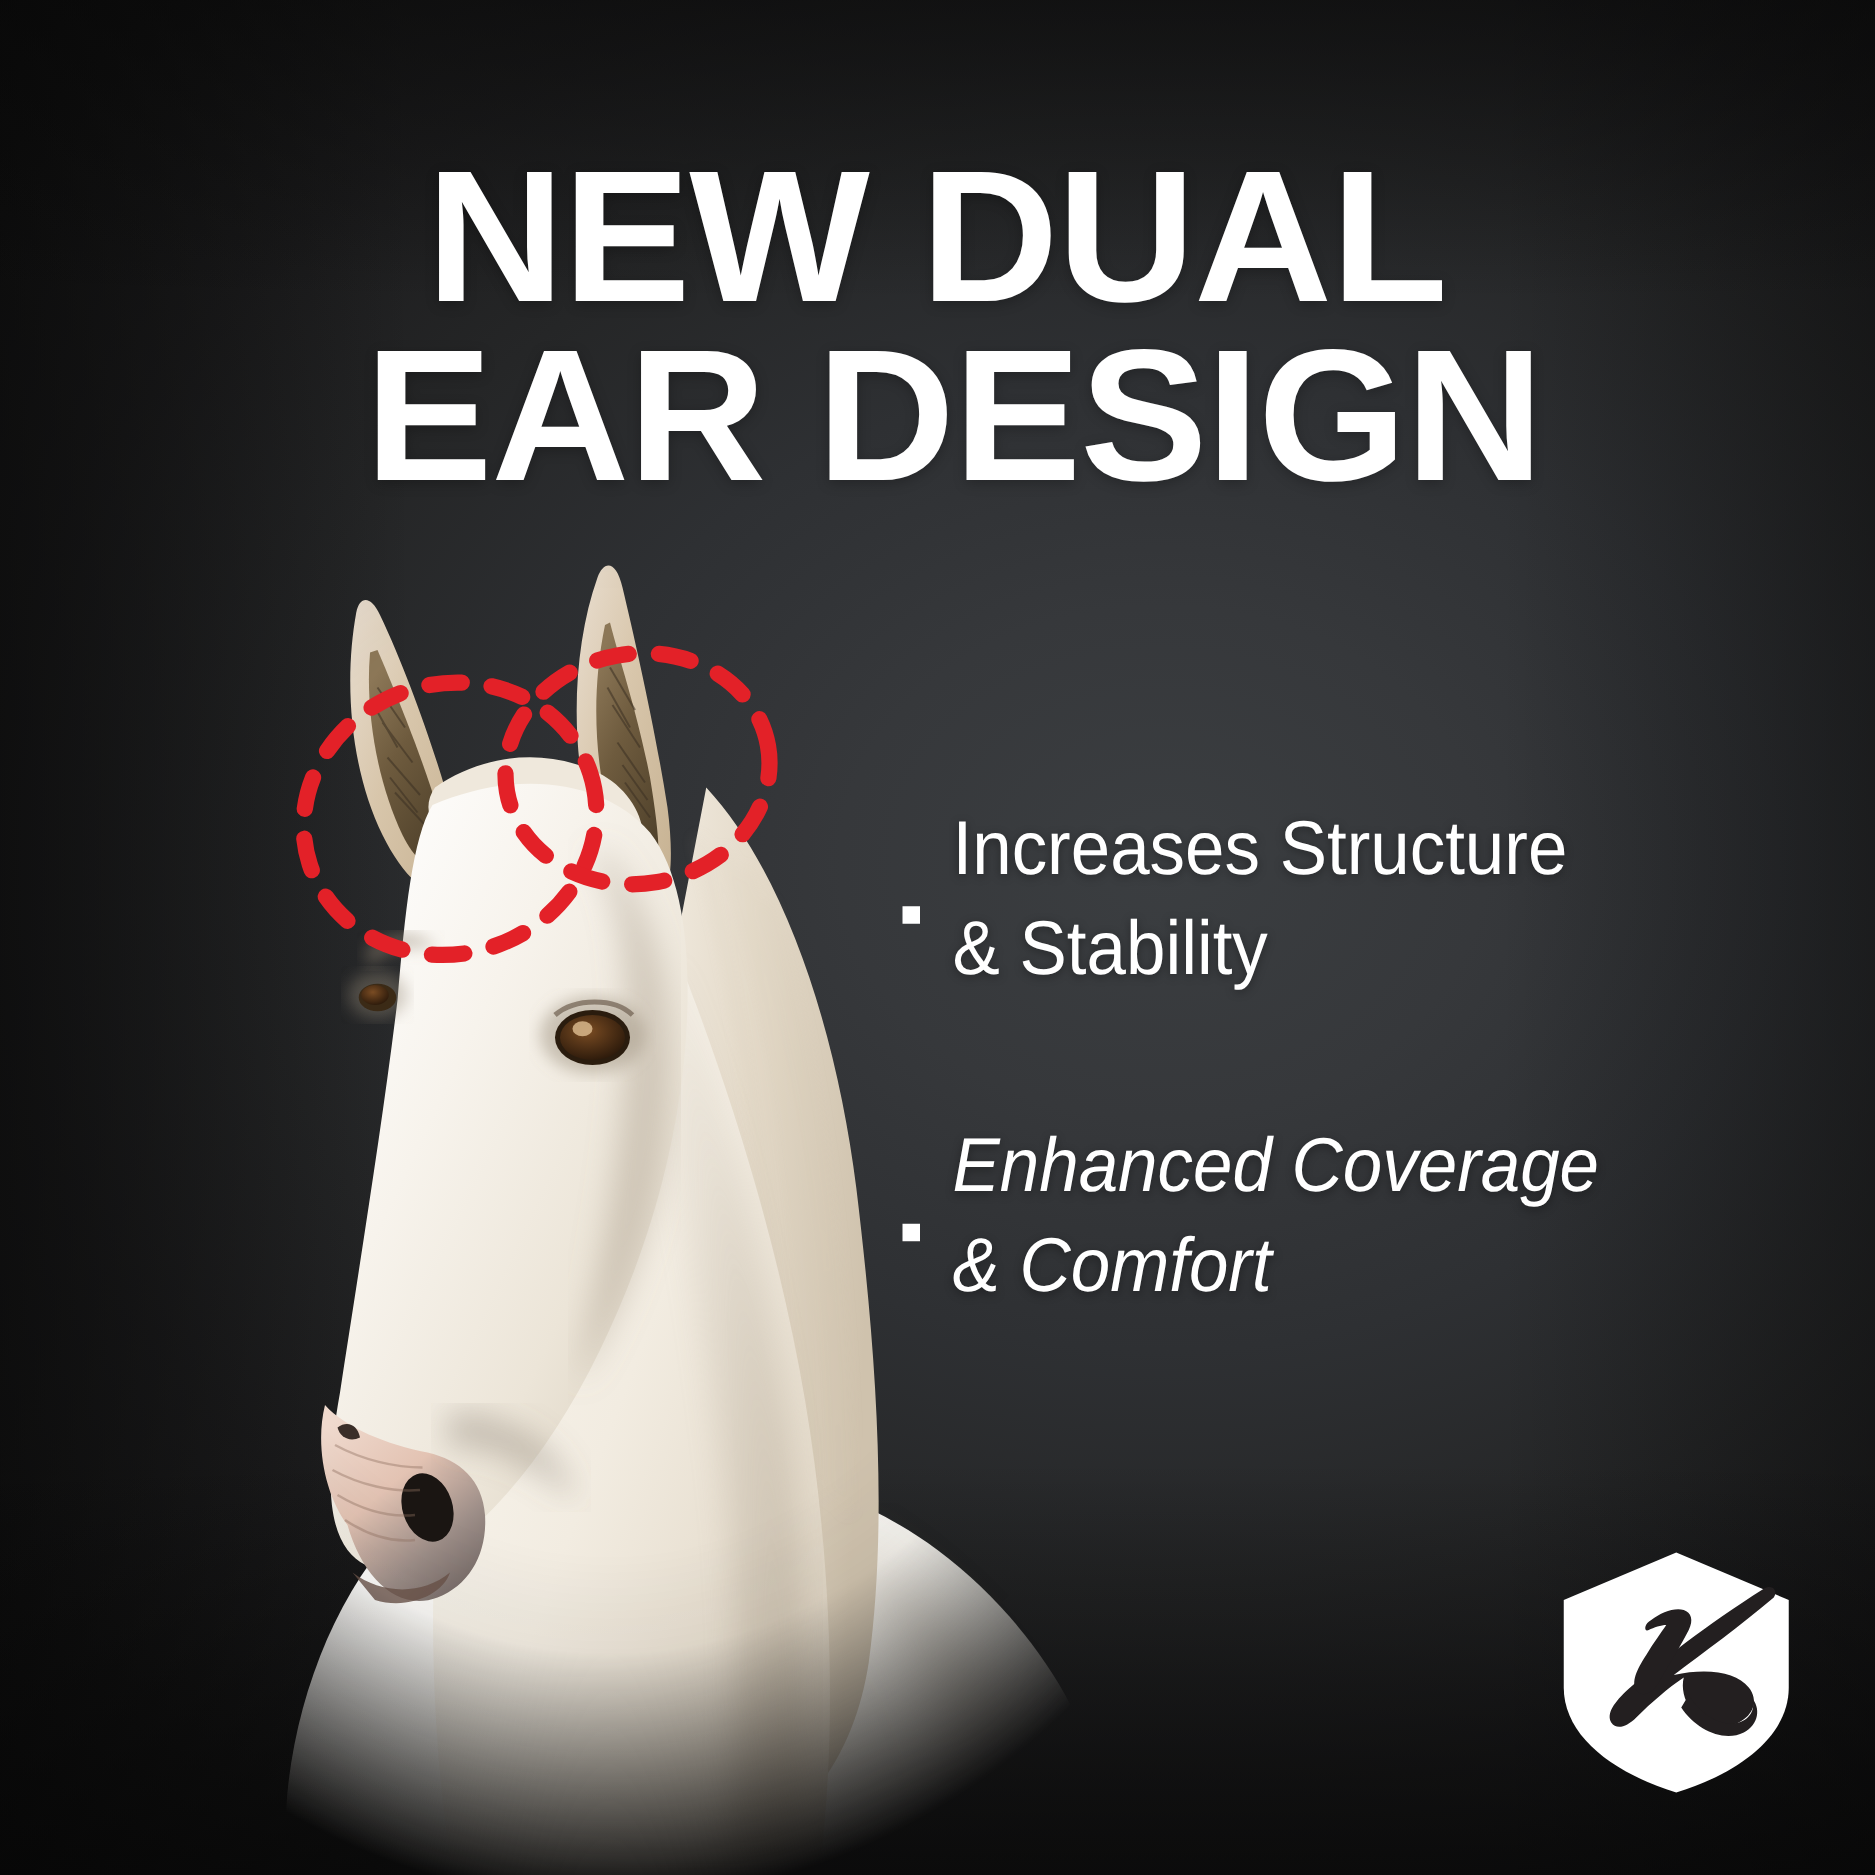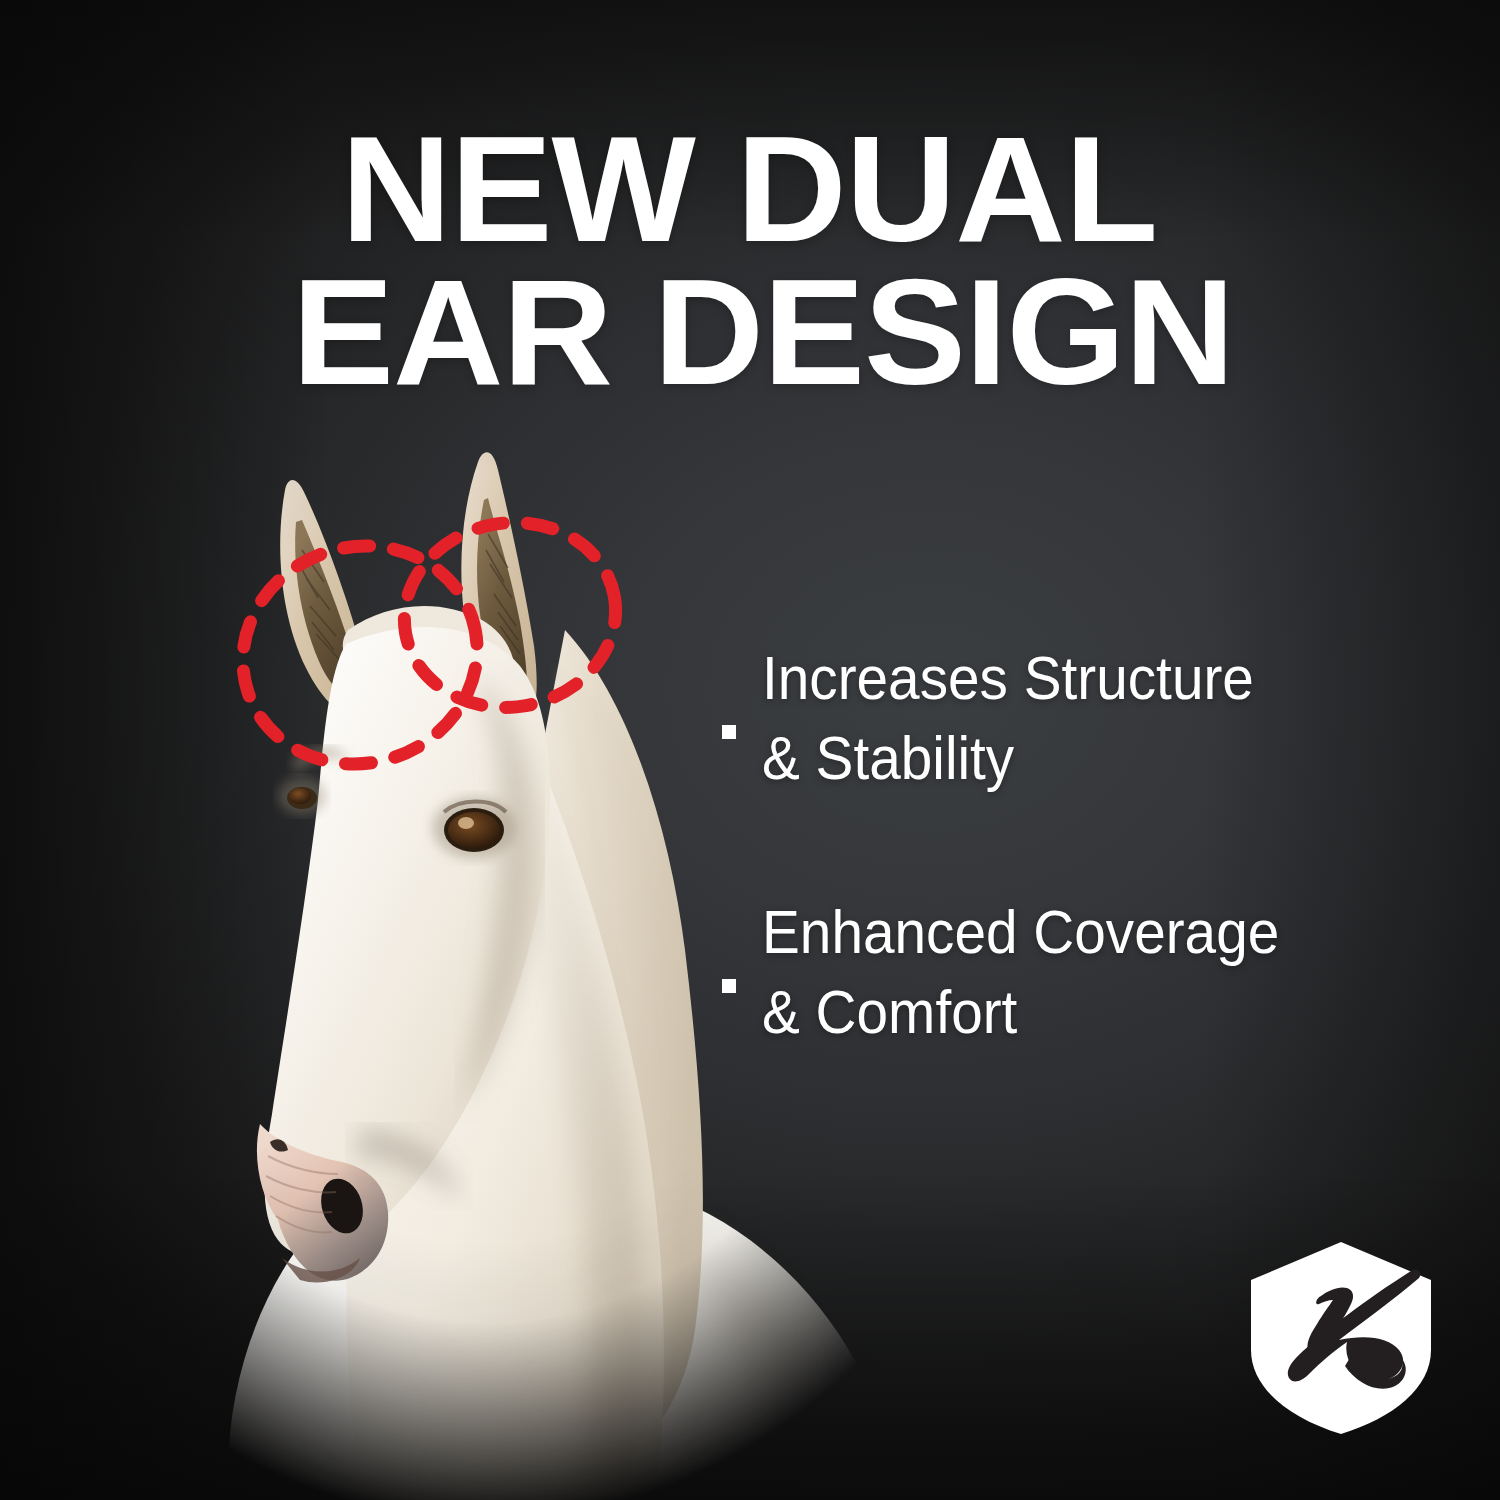--- a/index.html
+++ b/index.html
@@ -51,21 +51,21 @@
   .bullets{
     position:absolute;
     left:722px; top:638px;
     width:700px;
   }
   .bullet{
     display:flex;
     align-items:center;
     margin-bottom:94px;
   }
-  .bullet:last-child{margin-bottom:0;}
+  .bullet:last-child{margin-bottom:0;font-style:italic;}
   .bullet .marker{
     flex:0 0 auto;
     width:14px;height:14px;
     background:#ffffff;
     margin-top:28px;
     margin-right:26px;
   }
   .bullet .btext{
     color:#ffffff;
     font-size:61px;

